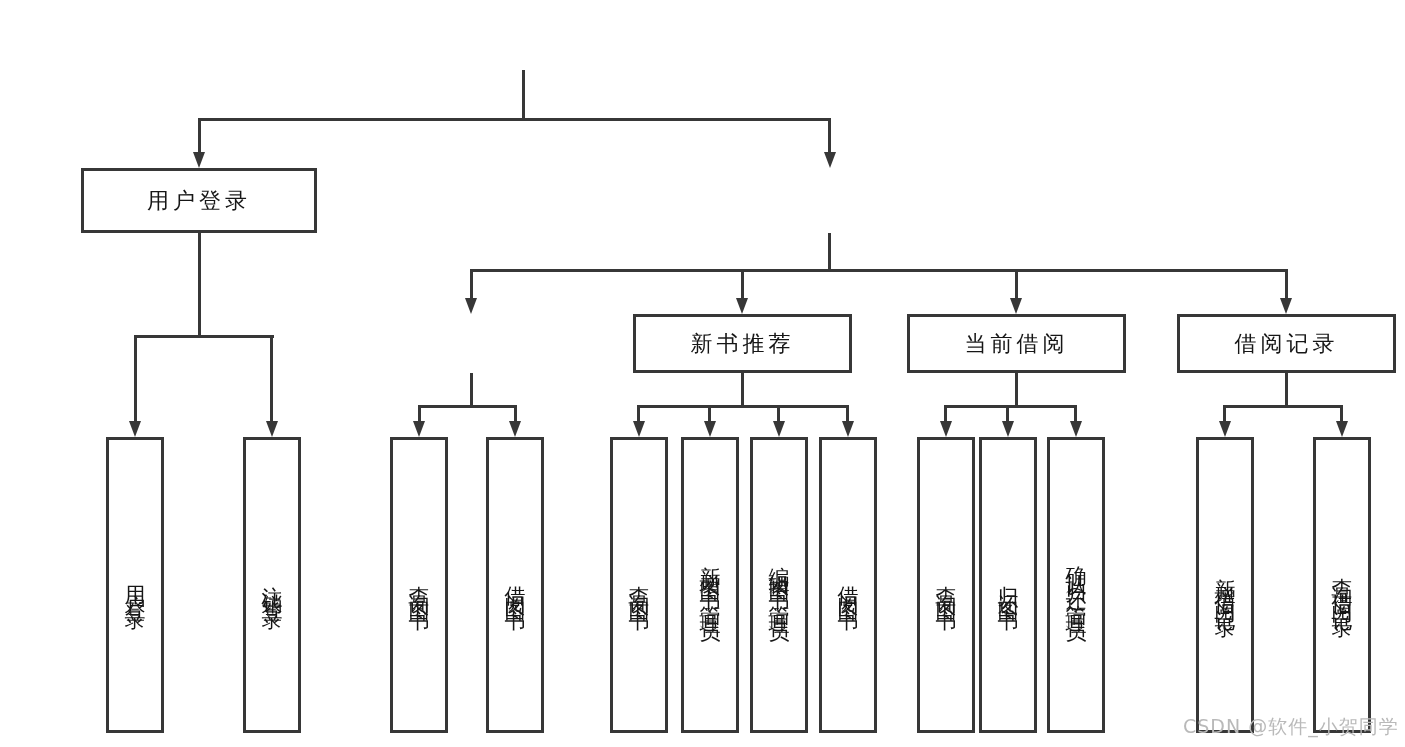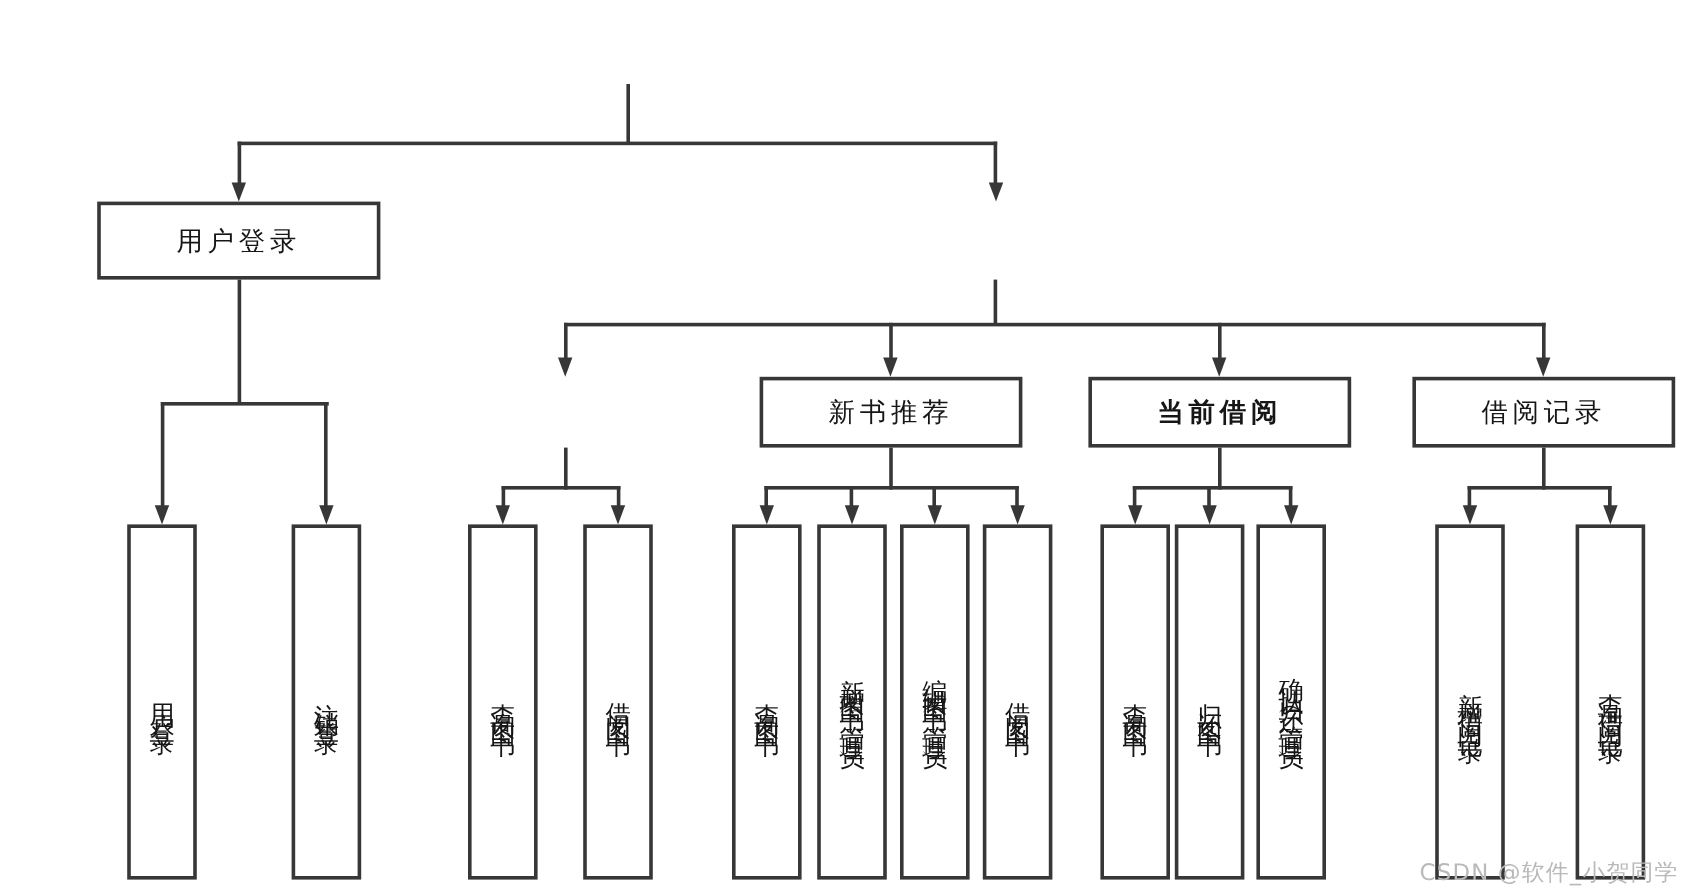--- a/index.html
+++ b/index.html
@@ -33,21 +33,21 @@
 </style>
 </head>
 <body>
 
 <div class="canvas">
 
 
   <div class="box" style="left:81px;top:168px;width:236px;height:65px;">用户登录</div>
 
   <div class="box" style="left:633px;top:314px;width:219px;height:59px;">新书推荐</div>
-  <div class="box" style="left:907px;top:314px;width:219px;height:59px;font-weight:bold;">当前借阅</div>
+  <div class="box" style="left:907px;top:314px;width:219px;height:59px;">当前借阅</div>
   <div class="box" style="left:1177px;top:314px;width:219px;height:59px;">借阅记录</div>
 
   <div class="box leaf" style="left:106px;top:437px;width:58px;height:296px;">
     <span class="vtext">用户登录</span>
     </div>
   <div class="box leaf" style="left:243px;top:437px;width:58px;height:296px;">
     <span class="vtext">注销登录</span>
     </div>
   <div class="box leaf" style="left:390px;top:437px;width:58px;height:296px;">
     <span class="vtext">查询图书</span>

